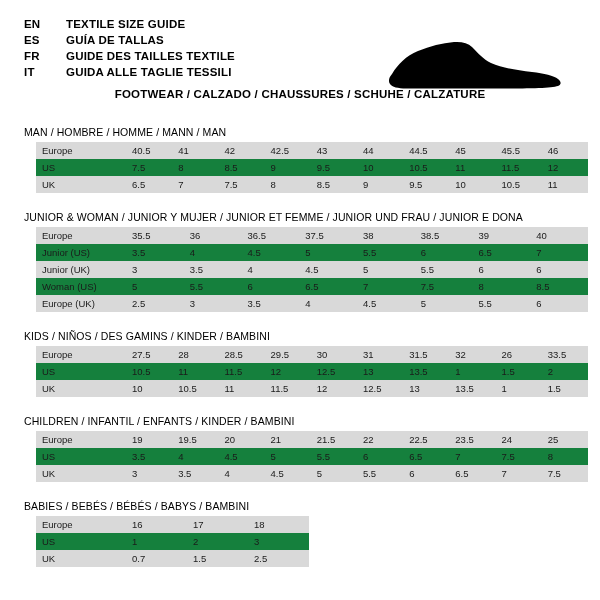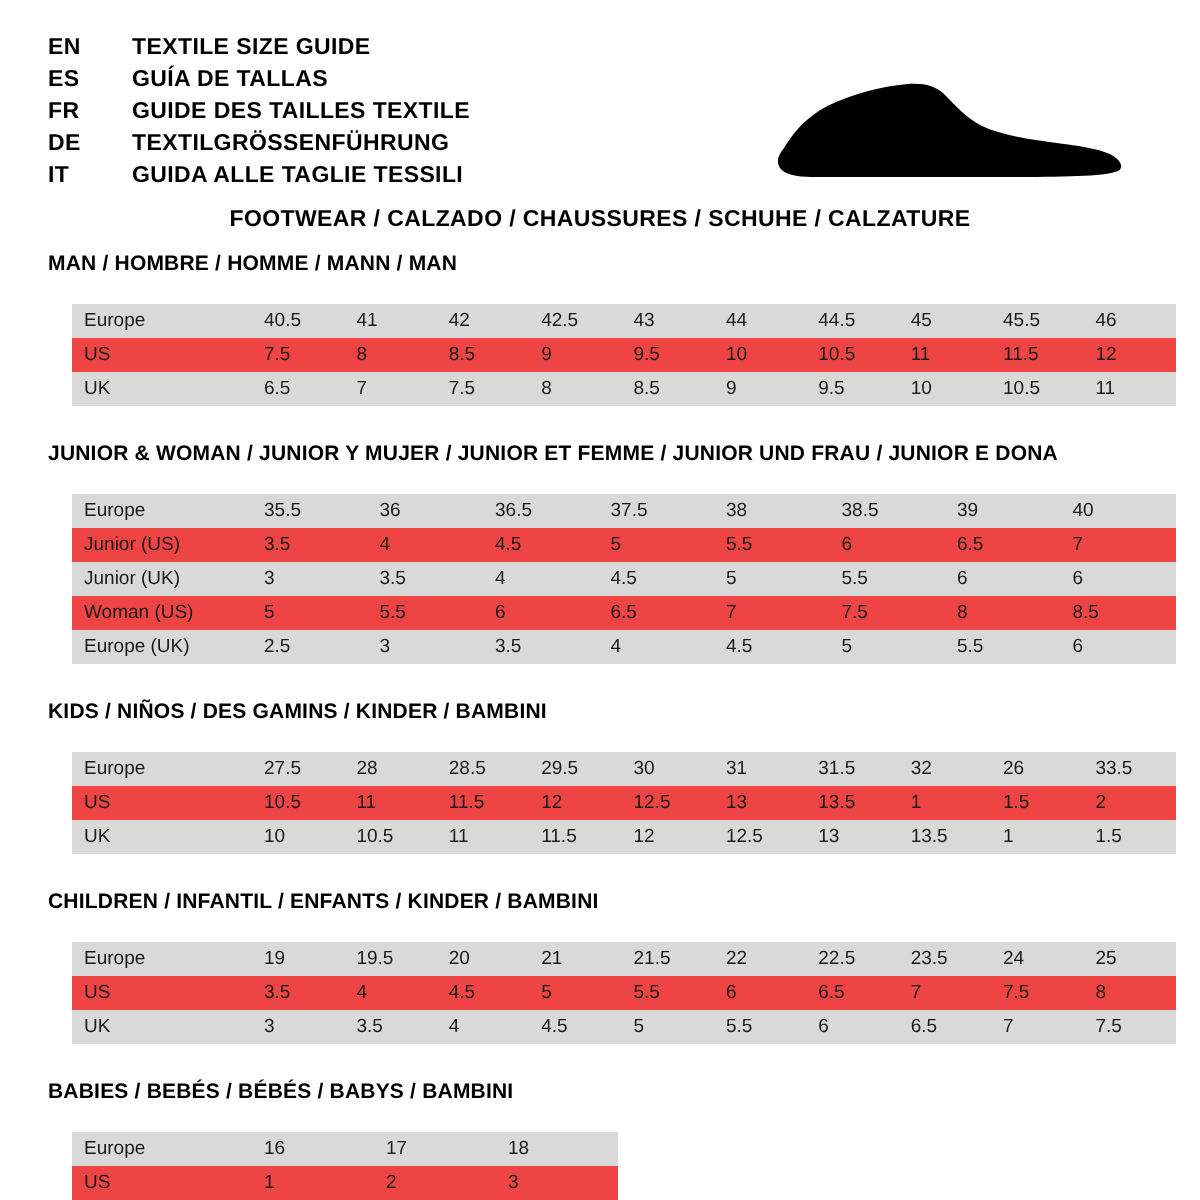--- a/index.html
+++ b/index.html
@@ -62,44 +62,44 @@
     margin-top: 8px;
     text-align: center;
   }
 
   
   .group {
     margin-top: 18px;
   }
   .group-title {
     font-size: 10.5px;
-    font-weight: bold;
+    font-weight: normal;
     letter-spacing: 0.1px;
-    padding-bottom: 14px;
+    padding-bottom: 4px;
   }
   table.size {
     border-collapse: collapse;
     width: 100%;
     table-layout: fixed;
     margin-left: 12px;
   }
   table.size td {
     font-size: 9.5px;
     line-height: 11px;
     height: 17px;
     padding: 0 0 0 6px;
     vertical-align: middle;
     color: #1a1a1a;
     white-space: nowrap;
   }
   tr.shaded td {
     background: #d9d9d9;
   }
   tr.plain td {
-    background: #ef4444;
+    background: #15803d;
   }
   td.rowlabel {
     width: 84px;
   }
   .group.babies table.size {
     width: 248px;
   }
   .group.babies td.rowlabel {
     width: 84px;
   }
@@ -120,24 +120,20 @@
       </div>
       <div class="lang-row">
         <div class="lang-code">ES</div>
         <div class="lang-text">GUÍA DE TALLAS</div>
       </div>
       <div class="lang-row">
         <div class="lang-code">FR</div>
         <div class="lang-text">GUIDE DES TAILLES TEXTILE</div>
       </div>
       <div class="lang-row">
-        <div class="lang-code">DE</div>
-        <div class="lang-text">TEXTILGRÖSSENFÜHRUNG</div>
-      </div>
-      <div class="lang-row">
         <div class="lang-code">IT</div>
         <div class="lang-text">GUIDA ALLE TAGLIE TESSILI</div>
       </div>
     </div>
 
     <div class="shoe-logo">
       <svg viewBox="0 0 180 62" width="180" height="62" xmlns="http://www.w3.org/2000/svg">
         <path fill="#000000" d="M8 40 C14 30 22 22 34 17 C46 12 58 9 70 8 C78 7.5 84 9 88 13 C94 19 99 25 107 29 C118 34 132 36 148 38 C160 39.5 170 41.5 174 45 C177 47.5 177.5 50 175 51.5 C170 54 150 54.5 120 54.5 L22 54.5 C14 54.5 8 53 6 50 C4 47 5 43.5 8 40 Z"></path>
       </svg>
     </div>

